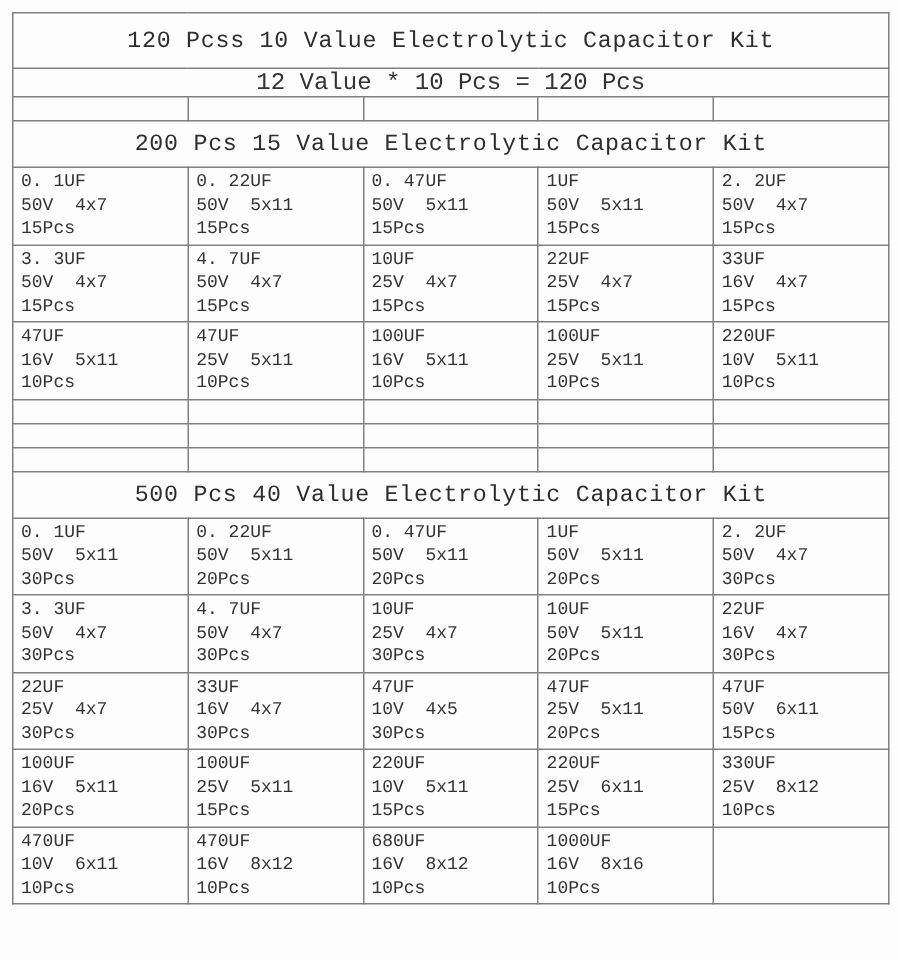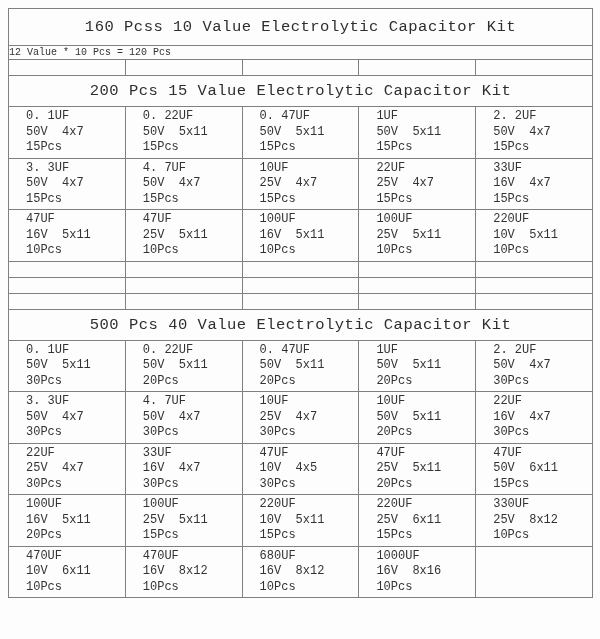--- a/index.html
+++ b/index.html
@@ -31,34 +31,35 @@
     text-align: center;
     font-size: 15.5px;
     font-weight: normal;
     color: #2e2e2e;
     letter-spacing: 0.5px;
   }
   td.t-lg { height: 34px; }
   td.t-md { height: 28px; }
   td.sub {
     height: 13px;
-    font-size: 10px;
+    text-align: center;
+    font-size: 16px;
     padding: 0;
   }
   tr.d1 td {
     height: 15px;
     font-size: 12px;
     padding: 0 0 0 5px;
     white-space: pre;
     vertical-align: middle;
   }
   tr.gap td { height: 13px; }
   tr.d3 td {
     font-size: 12px;
-    padding: 2px 0 2px 17px;
+    padding: 2px 0 2px 5px;
     vertical-align: top;
   }
   tr.d3 .ln {
     line-height: 15.5px;
     height: 15.5px;
     white-space: pre;
   }
 </style>
 </head>
 <body>
@@ -68,21 +69,21 @@
     <colgroup>
       <col style="width:20%">
         <col style="width:20%">
         <col style="width:20%">
         <col style="width:20%">
         <col style="width:20%">
     </colgroup>
 
     <tbody>
       <tr>
-        <td colspan="5" class="title t-lg">160 Pcss 10 Value Electrolytic Capacitor Kit</td>
+        <td colspan="5" class="title t-lg">120 Pcss 10 Value Electrolytic Capacitor Kit</td>
       </tr>
       <tr>
         <td colspan="5" class="sub">12 Value * 10 Pcs = 120 Pcs</td>
       </tr>
     </tbody>
 
     <tbody id="kit120-body">
       </tbody>
 
     <tbody>

